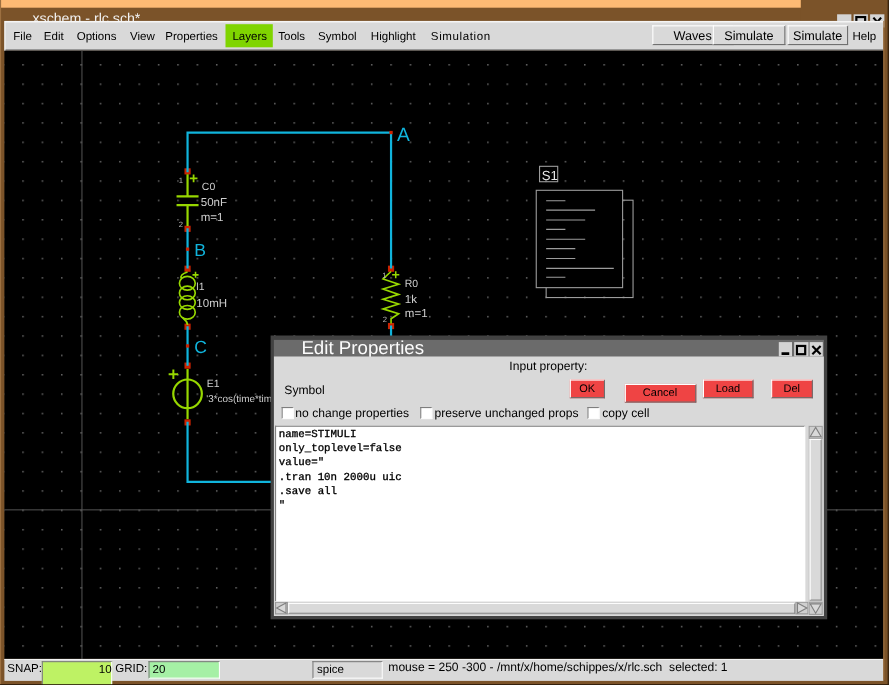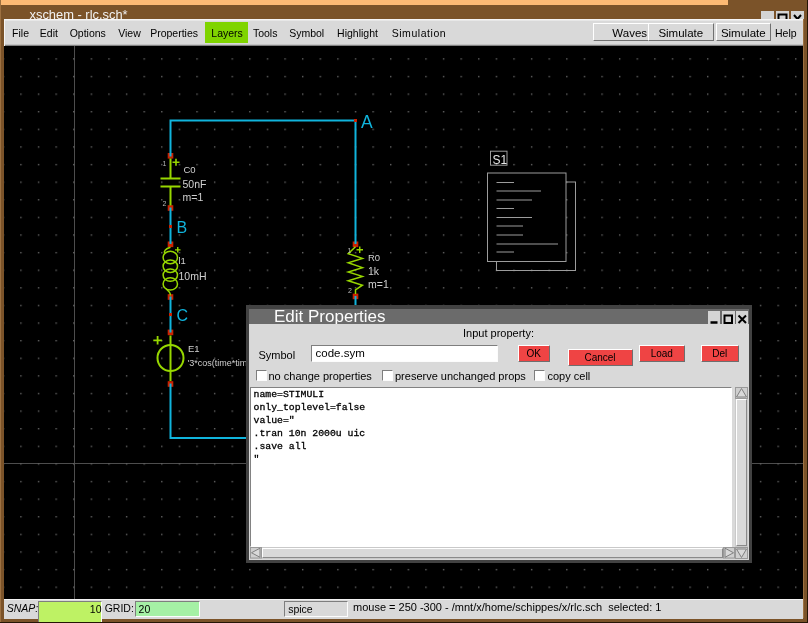--- a/index.html
+++ b/index.html
@@ -1,20 +1,20 @@
 <!DOCTYPE html>
 <html><head>
 <meta charset="utf-8">
 <style>
 html,body{margin:0;padding:0;}
 body{width:808px;height:623px;position:relative;overflow:hidden;background:#7b5329;
   font-family:"Liberation Sans",sans-serif;}
 .abs{position:absolute;}
 
-#titlebar{left:0;top:0;width:728px;height:19px;background:#7b5329;border-top:5px solid #fdba74;box-sizing:border-box;}
+#titlebar{left:0;top:0;width:728px;height:19px;background:#7b5329;border-top:7px solid #fdba74;box-sizing:border-box;}
 #title-text{left:29.5px;top:2px;font-size:12.9px;line-height:15px;color:#f2f2f2;}
 .wbtn{top:6px;width:13px;height:12px;background:#d4d4d4;}
 #frame-dark-r{right:0;top:0;width:1px;height:623px;background:#241505;}
 #frame-light-r{right:4.5px;top:19px;width:1px;height:599px;background:#9d7040;}
 #frame-light-l{left:0;top:0;width:1px;height:623px;background:#9d7040;}
 #frame-dark-b{left:0;bottom:0;width:808px;height:1px;background:#241505;}
 
 #menubar{left:4px;top:19px;width:798.5px;height:27px;background:#d9d9d9;
   box-shadow:inset 1px 1.5px 0 #f5f5f5, inset 0 -1.2px 0 #828282;}
 #menubar .mi{position:absolute;top:7.5px;font-size:10.5px;line-height:13px;color:#000;}
@@ -175,21 +175,21 @@
   <g stroke="#9c9c9c" stroke-width="1">
     <rect x="496.5" y="182" width="79" height="88.5"></rect>
     <rect x="487.5" y="173" width="78.5" height="88.5" fill="#000"></rect>
     <path d="M496.5,182.5 h17.5 M496.5,191 h44.5 M496.5,200 h35.5 M496.5,208.5 h17.5 M496.5,217.5 h35.5 M496.5,226 h26.5 M496.5,235 h26.5 M496.5,244 h61.5 M496.5,252 h17.5"></path>
     <rect x="490.5" y="151.2" width="16.5" height="14"></rect>
   </g>
   <text x="492.5" y="163.5" fill="#e8e8e8" font-family="Liberation Sans" font-size="12px">S1</text>
 </svg>
 
 <div class="abs" id="statusbar">
-  <span style="left:2.7px;font-style:italic;">SNAP: </span>
+  <span style="left:2.7px;">SNAP: </span>
   <div class="entry" style="left:33.9px;top:2px;width:64.6px;height:28px;background:#bef264;padding:1.5px 0 0 3px;text-align:right;">10</div>
   <span style="left:100.7px;">GRID: </span>
   <div class="entry" style="left:130.6px;top:2px;width:65px;height:16px;background:#a5f0a5;padding:1.5px 0 0 3px;">20</div>
   <span style="left:199.8px;margin-top:48px;">NETLIST MODE: </span>
   <div class="entry" style="left:280.2px;top:2px;width:64px;height:16px;background:#d9d9d9;padding:1.5px 0 0 3px;">spice</div>
   <span style="left:349px;font-size:11px;top:2.4px;">mouse = 250 -300 - /mnt/x/home/schippes/x/rlc.sch&nbsp; selected: 1</span>
 </div>
 
 <div class="abs" id="dlg">
   <div class="abs" id="dlg-title">
@@ -206,21 +206,20 @@
     </div>
     <div class="abs dbtn" style="left:487px;">
       <svg width="12.5" height="12.5">
           <path d="M2.5,2.5 L10,10 M10,2.5 L2.5,10" stroke="#000" stroke-width="2"></path>
         </svg>
     </div>
   </div>
   <div class="abs" id="dlg-body">
     <div class="lbl" style="left:0;top:3.5px;width:100%;text-align:center;">Input property:</div>
     <div class="lbl" style="left:10px;top:25px;">Symbol</div>
-    <div class="entry" style="left:62px;top:21.5px;width:187px;height:17px;background:#fff;font-size:11.5px;padding:1.5px 0 0 4px;">code.sym</div>
     <div class="btn" style="left:269px;top:21.5px;width:32.5px;">OK</div>
     <div class="btn" style="left:319px;top:25px;width:65px;">Cancel</div>
     <div class="btn" style="left:390px;top:21.5px;width:46.5px;">Load</div>
     <div class="btn" style="left:452.5px;top:21.5px;width:37.5px;">Del</div>
     <div class="cb" style="left:7px;"></div>
     <div class="lbl" style="left:20px;top:46px;">no change properties</div>
     <div class="cb" style="left:133.5px;"></div>
     <div class="lbl" style="left:146.5px;top:46px;">preserve unchanged props</div>
     <div class="cb" style="left:285px;"></div>
     <div class="lbl" style="left:299px;top:46px;">copy cell</div>

